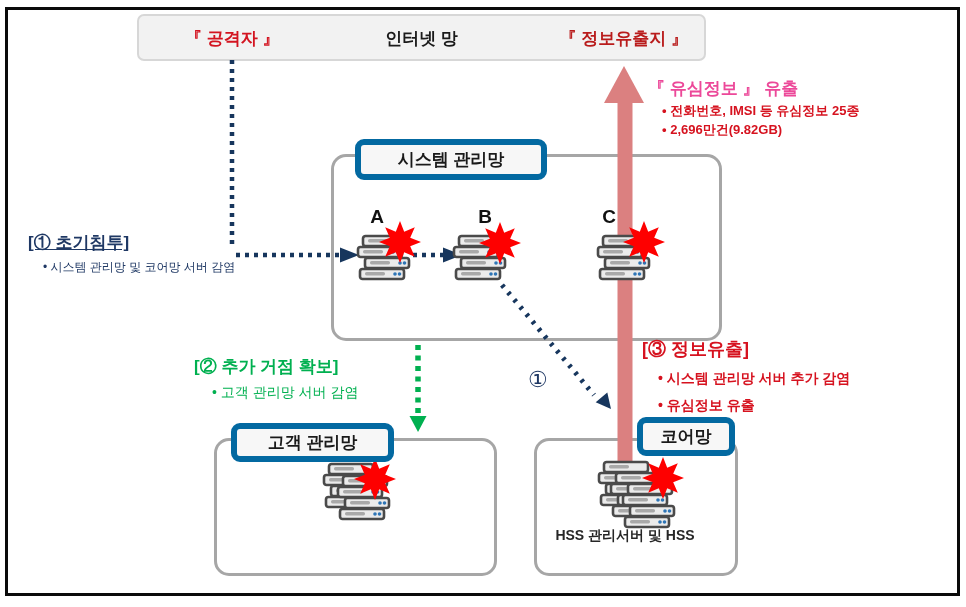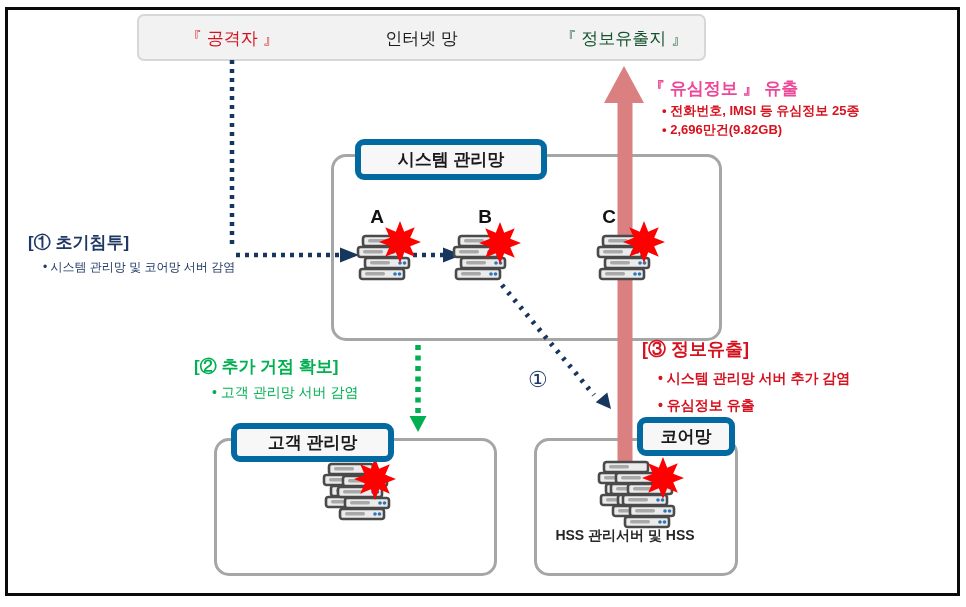--- a/index.html
+++ b/index.html
@@ -4,24 +4,24 @@
 <style>
   html,body{margin:0;padding:0;background:#fff;}
   .canvas{
     position:relative;width:966px;height:607px;background:#ffffff;
     font-family:"Liberation Sans", sans-serif;overflow:hidden;
   }
   .frame{position:absolute;left:5px;top:7px;width:949px;height:583px;border:3px solid #0a0a0a;z-index:0;}
   
   .banner{position:absolute;left:137px;top:14px;width:565px;height:43px;background:#f2f2f2;
     border:2px solid #d7d7d7;border-radius:7px;z-index:1;}
-  .banner span{position:absolute;top:50%;transform:translateY(-50%);font-size:17px;font-weight:normal;white-space:nowrap;}
+  .banner span{position:absolute;top:50%;transform:translateY(-50%);font-size:17px;font-weight:bold;white-space:nowrap;}
   .banner .attacker{left:46px;color:#d31420;}
   .banner .internet{left:50%;transform:translate(-50%,-50%);color:#1a1a1a;}
-  .banner .exfil{right:16px;color:#14532d;}
+  .banner .exfil{right:16px;color:#b91c1c;}
   
   .netbox{position:absolute;border:3px solid #a6a6a6;border-radius:15px;background:transparent;z-index:1;}
   .box-system{left:331px;top:154px;width:385px;height:181px;}
   .box-customer{left:214px;top:438px;width:277px;height:132px;}
   .box-core{left:534px;top:438px;width:198px;height:132px;}
   .tab{position:absolute;background:#f7f7f7;border:6px solid #0369a1;border-radius:9px;
     display:flex;align-items:center;justify-content:center;font-size:17px;font-weight:bold;color:#1a1a1a;
     z-index:3;white-space:nowrap;}
   .tab-system{left:355px;top:139px;width:180px;height:29px;}
   .tab-customer{left:231px;top:423px;width:151px;height:27px;text-align:center;}
@@ -30,21 +30,21 @@
   
   .srv-label{position:absolute;width:32px;text-align:center;font-size:19px;font-weight:bold;color:#111;z-index:3;}
   .lbl-a{left:361px;top:206px;}
   .lbl-b{left:469px;top:206px;}
   .lbl-c{left:593px;top:206px;}
   
   .note{position:absolute;z-index:4;white-space:nowrap;}
   .note .title{font-weight:bold;}
   .note .bullet{font-weight:bold;}
   .note-step1{left:28px;top:231px;color:#1f3864;}
-  .note-step1 .title{font-size:17px;}
+  .note-step1 .title{font-size:17px;text-decoration:underline;}
   .note-step1 .bullet{font-size:12px;padding-left:15px;margin-top:5px;font-weight:normal;color:#1f3864;}
   .note-step2{left:194px;top:355px;color:#00b050;}
   .note-step2 .title{font-size:17px;}
   .note-step2 .bullet{font-size:14px;padding-left:18px;margin-top:6px;font-weight:normal;color:#00b050;}
   .note-step3{left:642px;top:337px;color:#d6121f;}
   .note-step3 .title{font-size:18px;}
   .note-step3 .bullet{font-size:14px;padding-left:16px;margin-top:9px;color:#d6121f;}
   .note-exfil{left:648px;top:77px;}
   .note-exfil .title{font-size:17px;color:#ec4899;}
   .note-exfil .bullet{font-size:13px;color:#d6121f;margin-top:3px;padding-left:14px;line-height:16px;}

